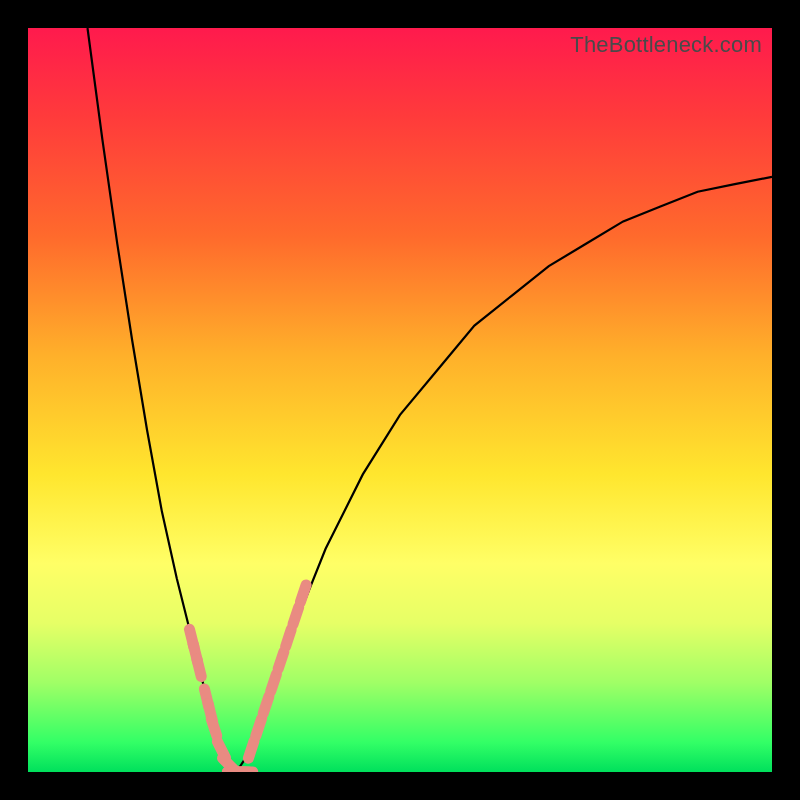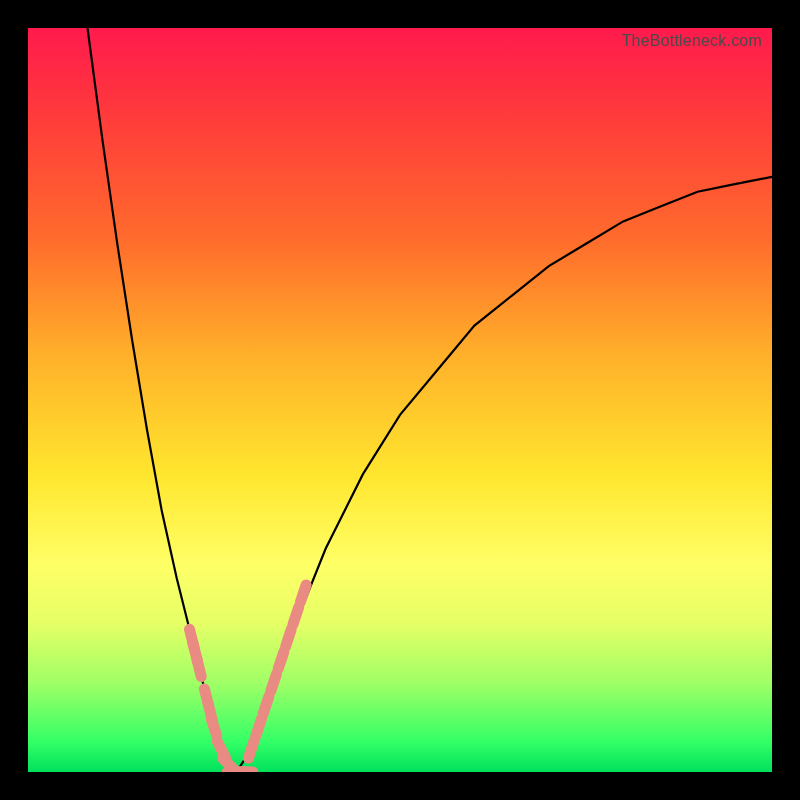--- a/index.html
+++ b/index.html
@@ -35,21 +35,21 @@
       #e6ff66 80%,
       #a0ff66 88%,
       #33ff66 96%,
       #00e05c 100%);
   }
   .watermark {
     position: absolute;
     top: 4px;
     right: 10px;
     color: #4a4a4a;
-    font-size: 16px;
+    font-size: 22px;
     font-weight: 500;
     letter-spacing: 0.2px;
     text-align: right;
   }
   svg.curve {
     position: absolute;
     left: 0;
     top: 0;
     width: 744px;
     height: 744px;

